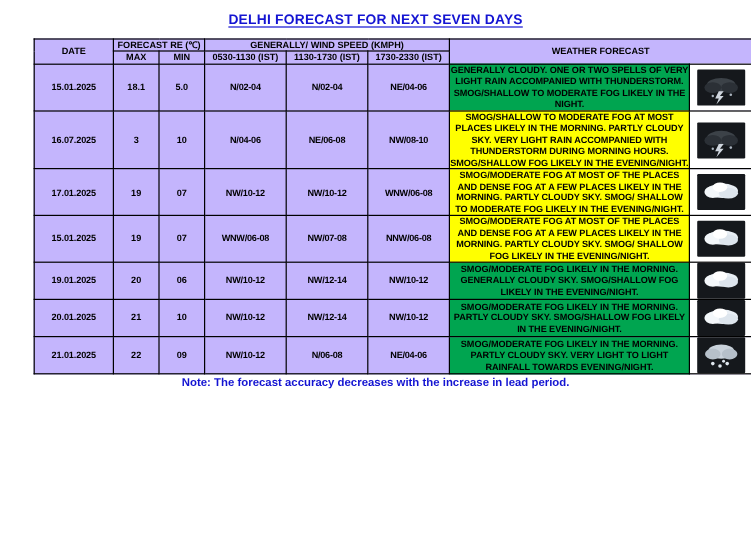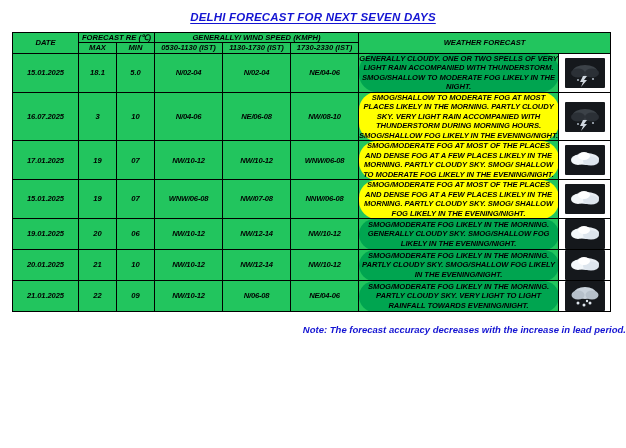--- a/index.html
+++ b/index.html
@@ -12,43 +12,42 @@
     height: 448px;
     font-family: "Liberation Sans", sans-serif;
     overflow: hidden;
     position: relative;
   }
   .page {
     width: 626px;
     height: 341px;
     position: relative;
     box-sizing: border-box;
-    font-style: italic;
   }
   .title-wrap {
     text-align: center;
     padding-top: 7px;
     padding-bottom: 5px;
   }
   .title {
     display: inline-block;
     color: #1414d2;
     font-size: 11.5px;
     font-weight: bold;
     letter-spacing: 0.2px;
     text-decoration: underline;
     text-underline-offset: 2px;
   }
   table.forecast {
     border-collapse: collapse;
     table-layout: fixed;
-    margin-left: 12px;
+    margin-left: 28px;
     margin-top: 2px;
     width: 598px;
-    background: #22c55e;
+    background: #c4b5fd;
   }
   table.forecast td, table.forecast th {
     border: 1px solid #000000;
     padding: 0;
     vertical-align: middle;
     text-align: center;
     font-size: 7.6px;
     font-weight: bold;
     color: #000000;
     line-height: 1.25;
@@ -83,37 +82,36 @@
   td.date { font-size: 8px; letter-spacing: -0.1px; }
   td.tmax { color: #d21919; font-size: 9.5px; }
   td.tmin { color: #1a1ad2; font-size: 9.5px; }
   td.wind { font-size: 8px; letter-spacing: -0.2px; }
   td.forecast-cell {
     font-size: 7.3px;
     line-height: 1.32;
     padding: 2px 3px;
     font-weight: bold;
     letter-spacing: -0.05px;
-    border-radius: 18px;
   }
   td.icon-cell {
     padding: 1px;
     background: #ffffff;
   }
   .wx-icon {
     width: 40px;
     height: 30px;
     margin: 0 auto;
     display: block;
     background: #15181c;
     border-radius: 1px;
   }
   .note {
-    margin-top: 12px;
-    text-align: right;
+    margin-top: 2px;
+    text-align: center;
     color: #1414d2;
     font-size: 9.5px;
     font-weight: bold;
   }
 </style>
 </head>
 <body>
 
 <div class="page">
 

